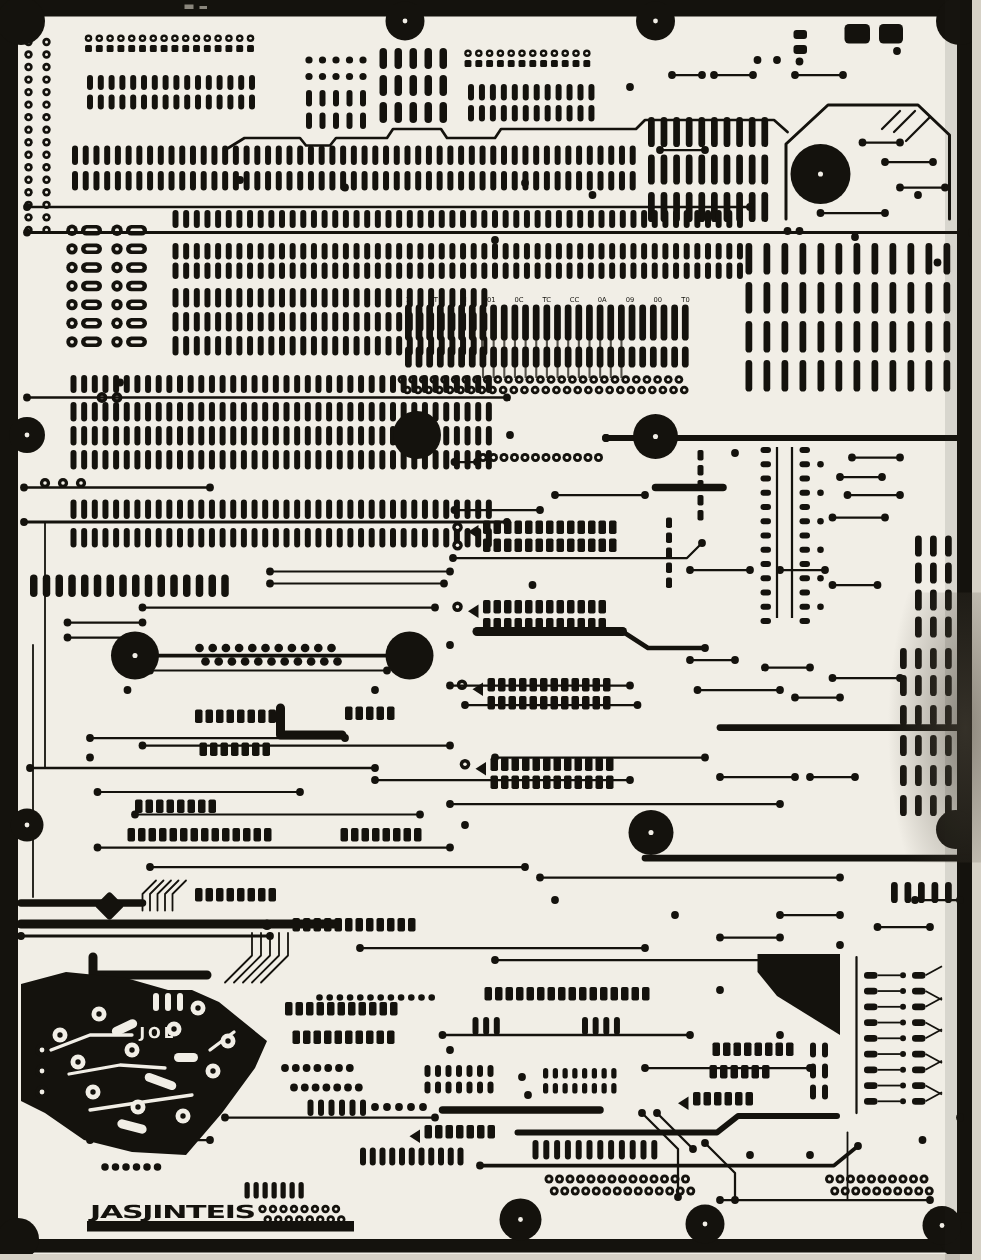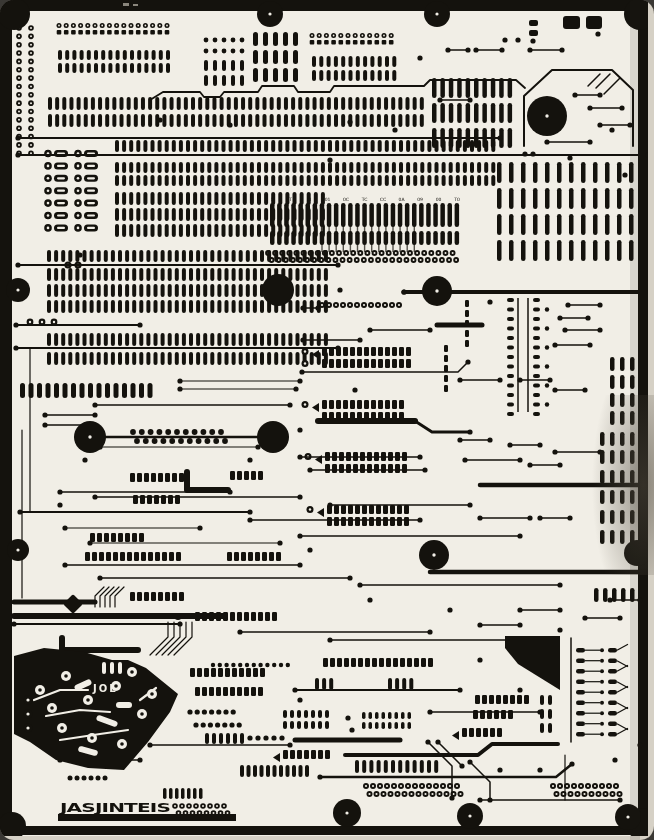--- a/index.html
+++ b/index.html
@@ -1,17 +1,17 @@
 <!DOCTYPE html>
 <html><head>
 <meta charset="utf-8">
 <style>
   html,body{margin:0;padding:0;background:#3a3834;}
   .stage{width:654px;height:840px;position:relative;margin:0 auto;background:#f1eee6;overflow:hidden;
-         font-family:"DejaVu Sans", sans-serif;border-radius:14px;}
+         font-family:"DejaVu Sans", sans-serif;}
   svg{display:block}
   text{font-family:"DejaVu Sans", sans-serif;}
 </style>
 </head>
 <body>
 
 <div class="stage">
   <svg id="art" width="654" height="840" viewBox="0 0 654 840" xmlns="http://www.w3.org/2000/svg">
       <title>Scanned printed circuit board photomask (solder side)</title>
     <defs>

